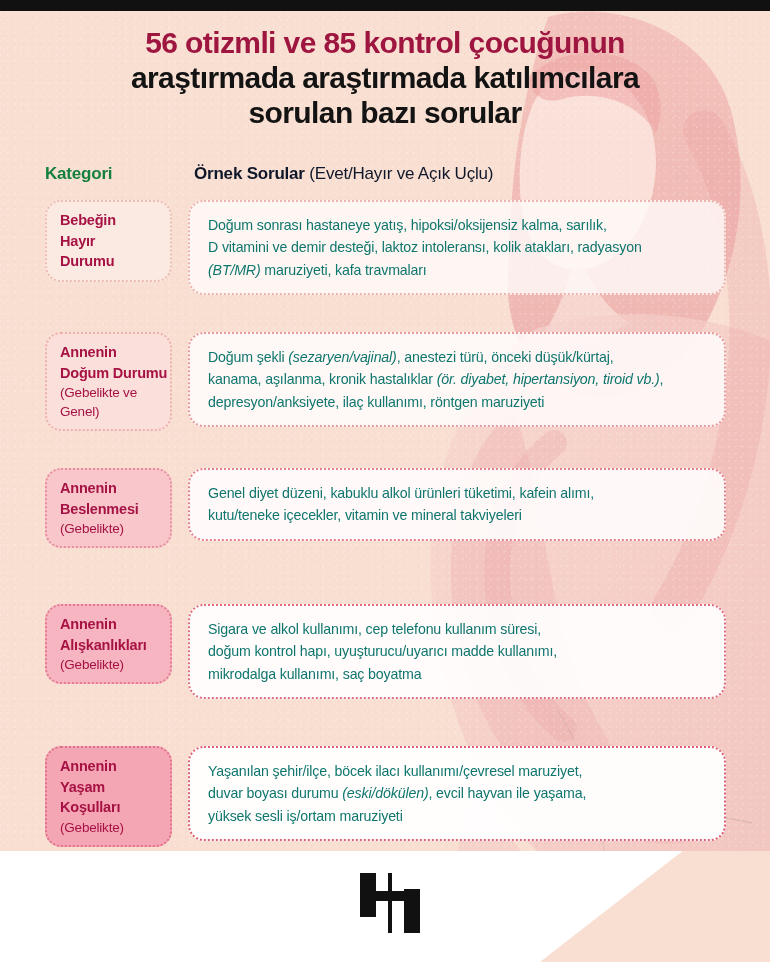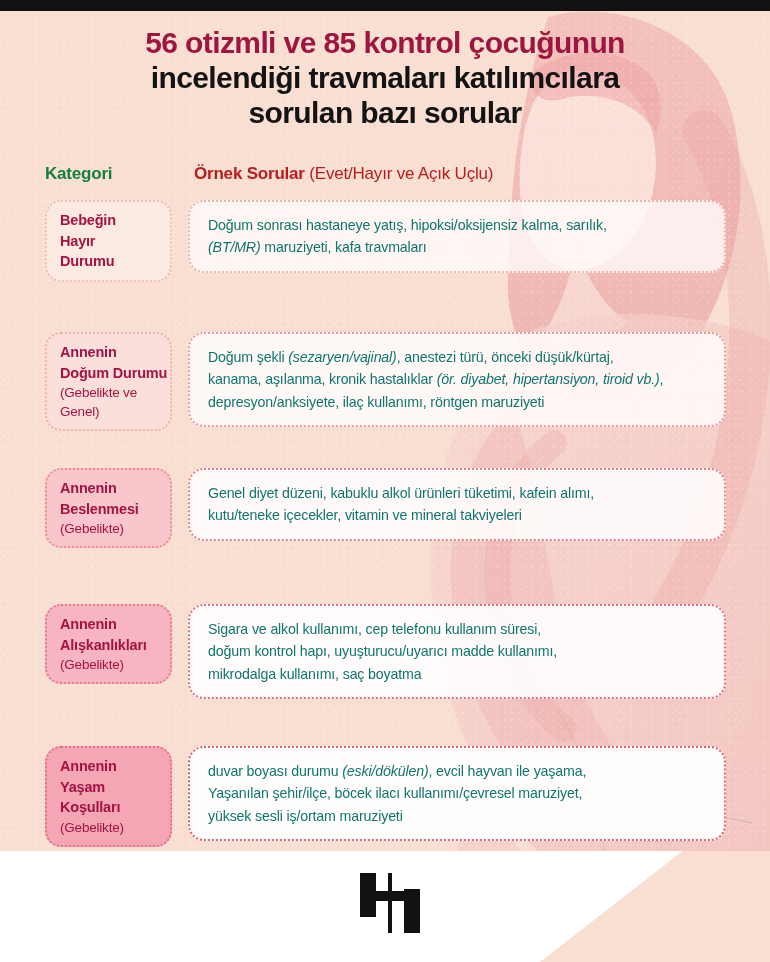--- a/index.html
+++ b/index.html
@@ -114,21 +114,21 @@
     left: 45px; top: 0;
     font-size: 17px;
     font-weight: 700;
     color: #15803d;
     letter-spacing: -0.2px;
   }
   .col-head .ex {
     position: absolute;
     left: 194px; top: 0;
     font-size: 17px;
-    color: #b91c1c;
+    color: #0f172a;
     letter-spacing: -0.2px;
     white-space: nowrap;
   }
   .col-head .ex b { font-weight: 700; }
   .col-head .ex span { font-weight: 400; }
 
   
   .rows {
     position: absolute;
     top: 200px; left: 0;
@@ -274,21 +274,21 @@
     </svg>
   </div>
 
   <div class="white-band"></div>
   <div class="band-wedge"></div>
 
   <div class="topbar"></div>
 
   <div class="headline">
     <span class="h-line crimson">56 otizmli ve 85 kontrol çocuğunun</span>
-    <span class="h-line black">incelendiği travmaları katılımcılara</span>
+    <span class="h-line black">araştırmada araştırmada katılımcılara</span>
     <span class="h-line black">sorulan bazı sorular</span>
   </div>
 
   <div class="col-head">
     <div class="cat">Kategori</div>
     <div class="ex">
       <b>Örnek Sorular</b><span> (Evet/Hayır ve Açık Uçlu)</span>
     </div>
   </div>
 
@@ -296,20 +296,21 @@
 
     <div class="row row-1">
       <div class="cat-card">
         <div class="cat-title">Bebeğin</div>
         <div class="cat-title">Hayır</div>
         <div class="cat-title">Durumu</div>
       </div>
       <div class="q-card">
         <div class="q-text">
           <div>Doğum sonrası hastaneye yatış, hipoksi/oksijensiz kalma, sarılık,</div>
+          <div>D vitamini ve demir desteği, laktoz intoleransı, kolik atakları, radyasyon</div>
           <div><i>(BT/MR)</i> maruziyeti, kafa travmaları</div>
         </div>
       </div>
     </div>
 
     <div class="row row-2">
       <div class="cat-card">
         <div class="cat-title">Annenin</div>
         <div class="cat-title">Doğum Durumu</div>
         <div class="cat-sub">(Gebelikte ve</div>
@@ -355,22 +356,22 @@
 
     <div class="row row-5">
       <div class="cat-card">
         <div class="cat-title">Annenin</div>
         <div class="cat-title">Yaşam</div>
         <div class="cat-title">Koşulları</div>
         <div class="cat-sub">(Gebelikte)</div>
       </div>
       <div class="q-card">
         <div class="q-text">
+          <div>Yaşanılan şehir/ilçe, böcek ilacı kullanımı/çevresel maruziyet,</div>
           <div>duvar boyası durumu <i>(eski/dökülen)</i>, evcil hayvan ile yaşama,</div>
-          <div>Yaşanılan şehir/ilçe, böcek ilacı kullanımı/çevresel maruziyet,</div>
           <div>yüksek sesli iş/ortam maruziyeti</div>
         </div>
       </div>
     </div>
 
   </div>
 
   <svg class="logo" viewBox="0 0 64 64" aria-hidden="true">
     <rect x="2" y="2" width="44" height="44" fill="#111111"></rect>
     <rect x="18" y="18" width="44" height="44" fill="#111111"></rect>

